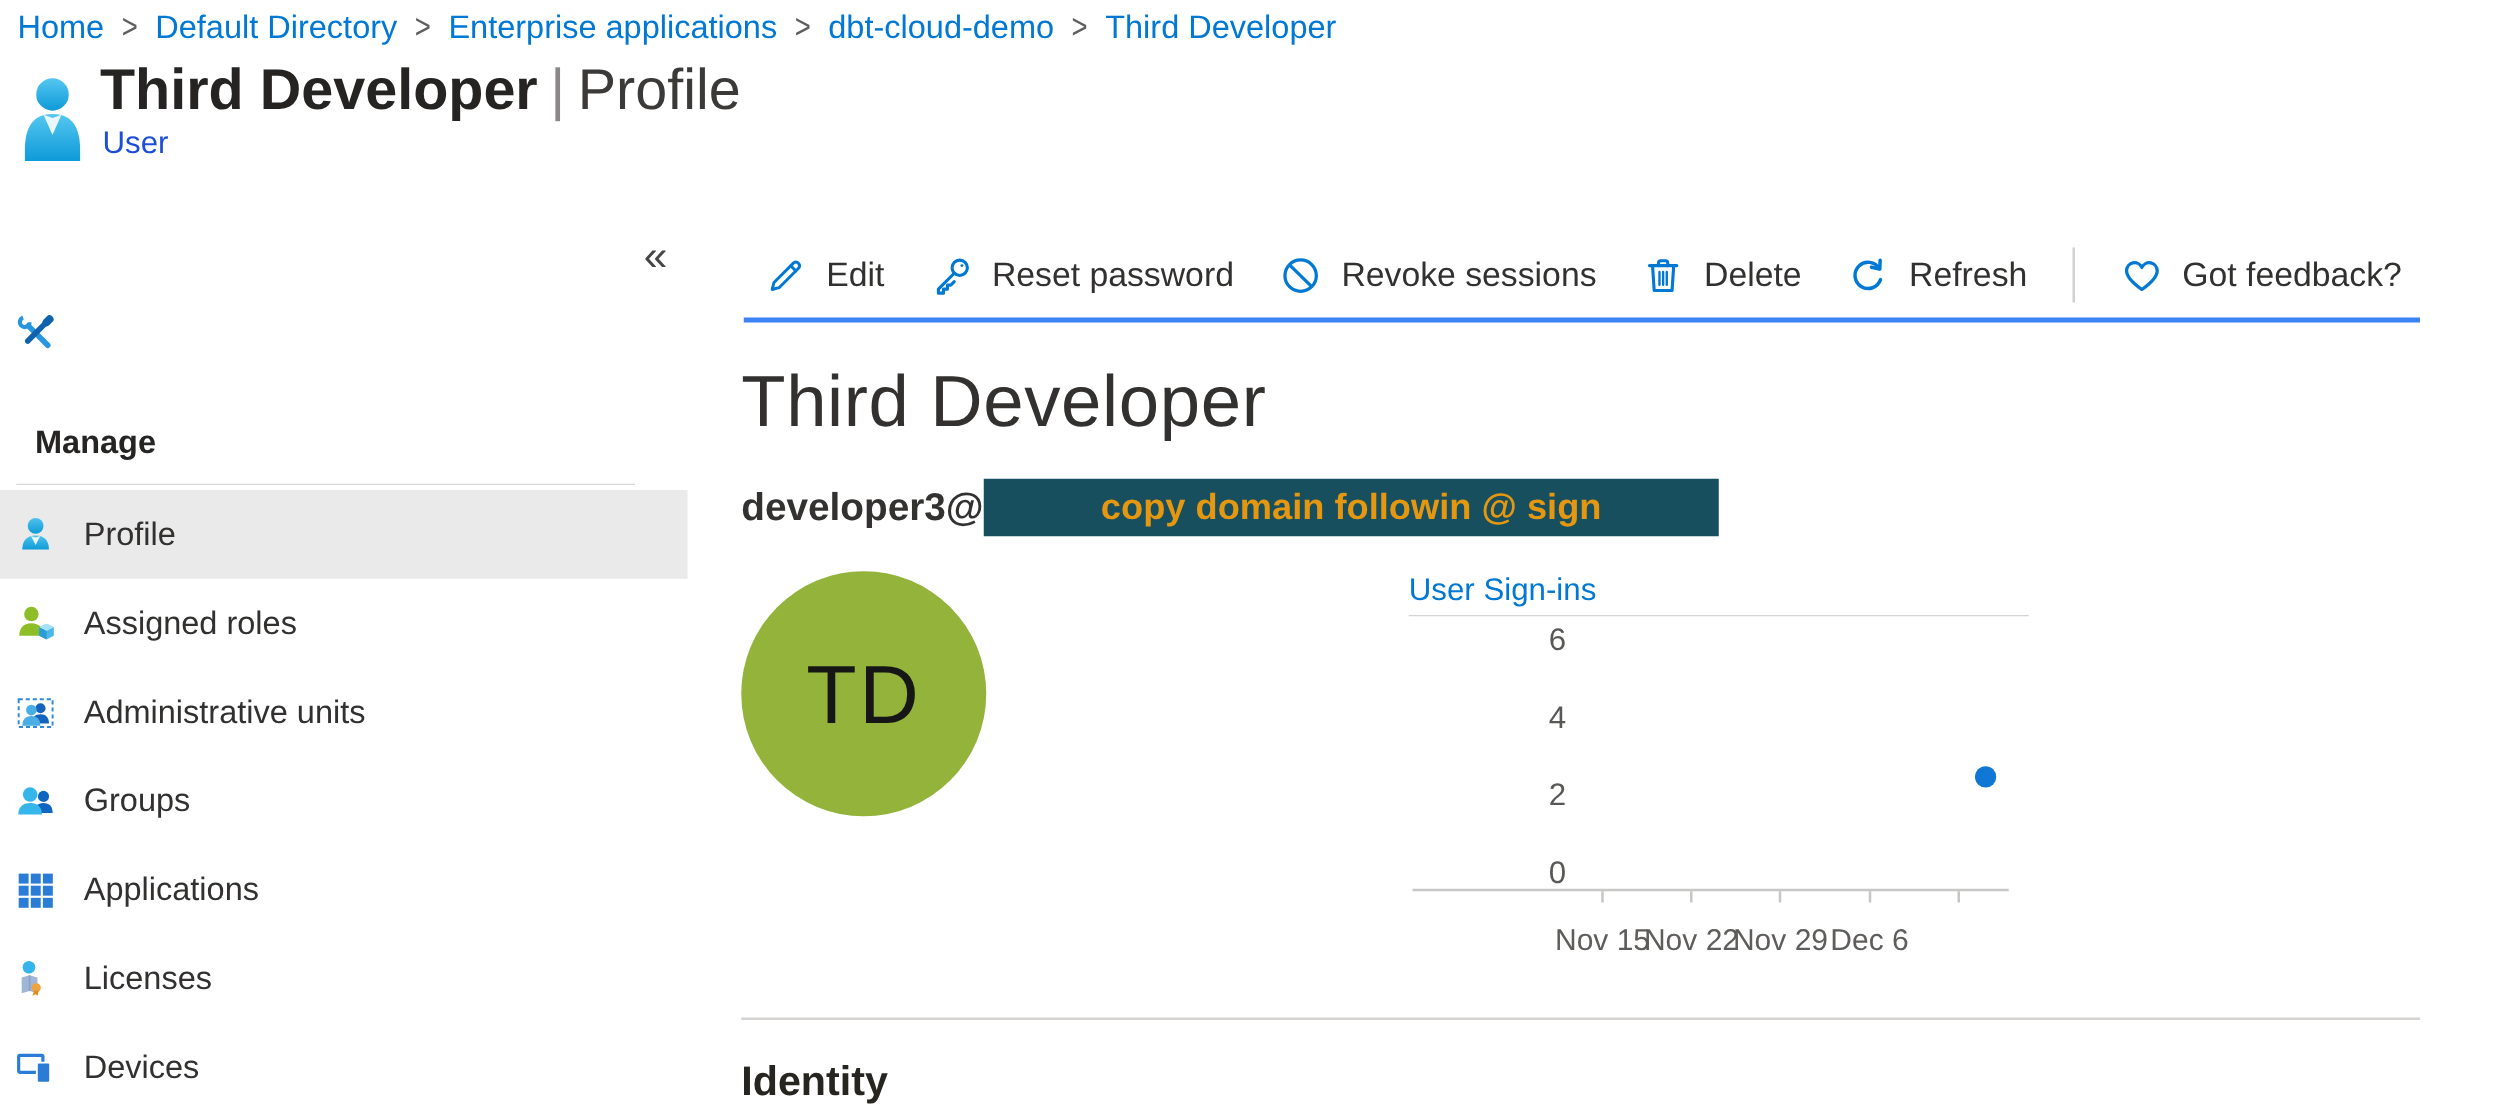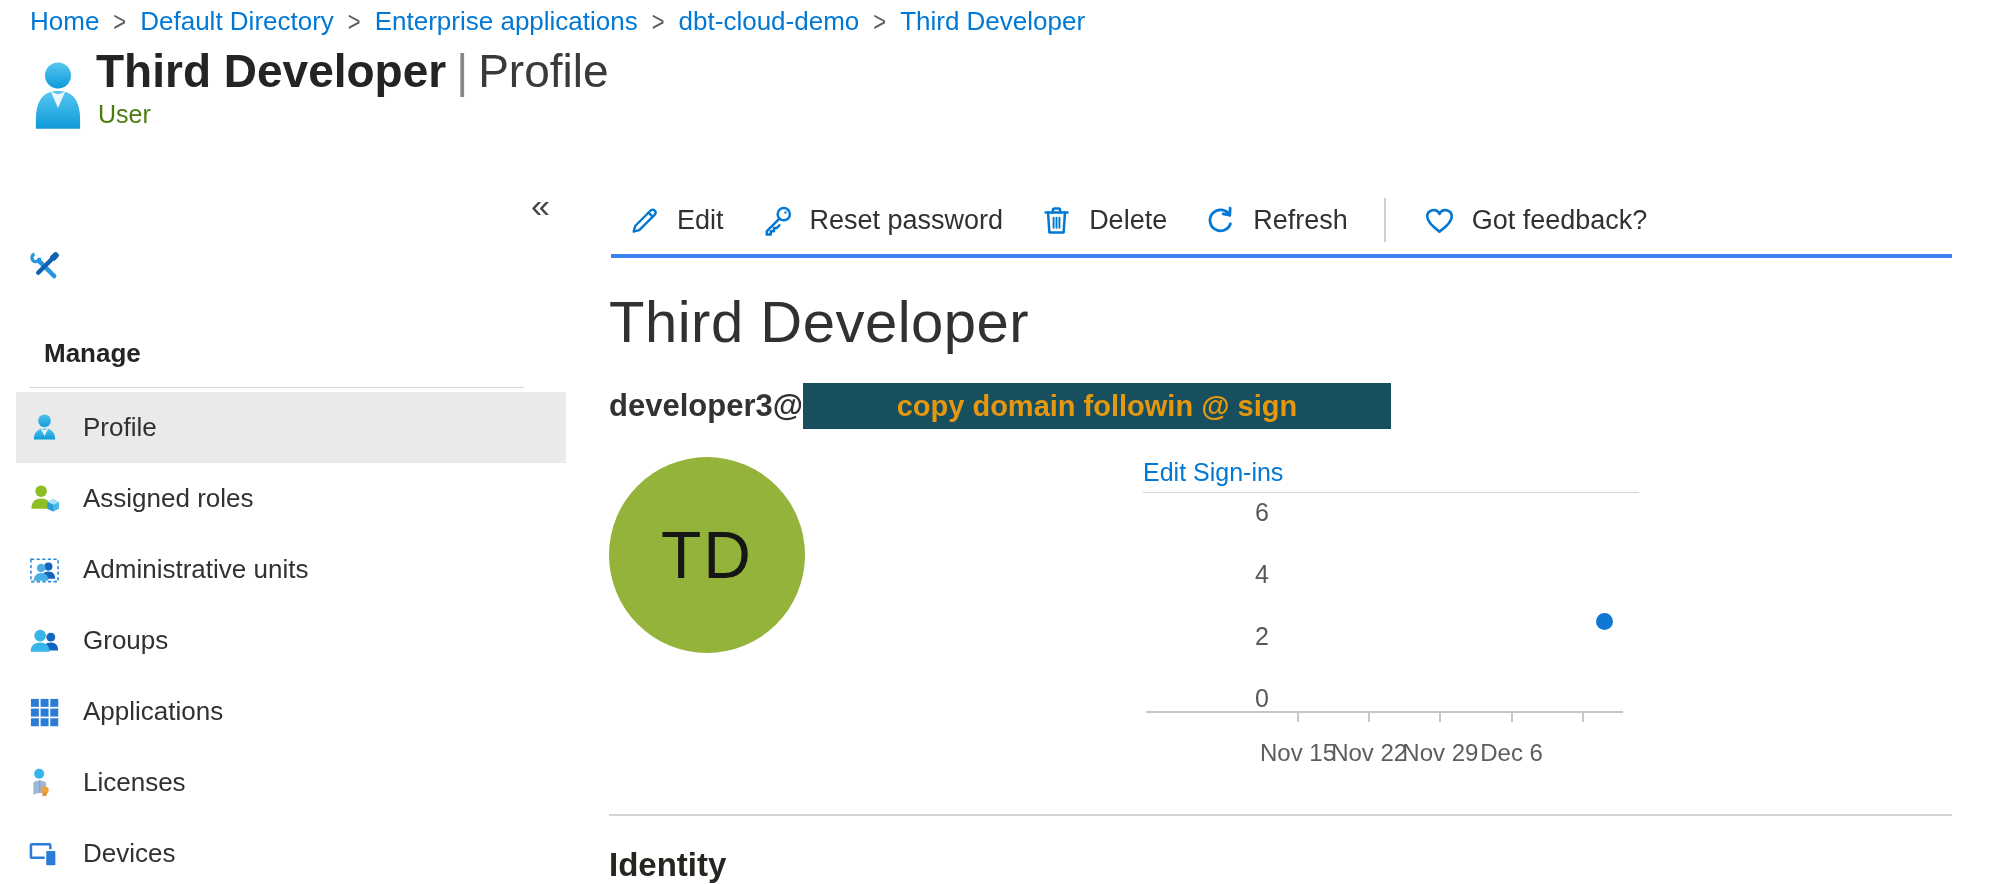--- a/index.html
+++ b/index.html
@@ -1,30 +1,30 @@
 <!DOCTYPE html>
 <html><head>
 <meta charset="utf-8">
 <style>
   html,body{margin:0;padding:0;background:#fff;}
   body{font-family:"Liberation Sans","DejaVu Sans",sans-serif;color:#323130;}
-  #stage{position:relative;width:1936px;height:884px;background:#fff;overflow:hidden;margin-left:16px;}
+  #stage{position:relative;width:1936px;height:884px;background:#fff;overflow:hidden;}
 
   
   .breadcrumb{position:absolute;left:14px;top:6px;font-size:26px;display:flex;align-items:center;gap:14px;white-space:nowrap;}
   .crumb{color:#0078d4;cursor:pointer;}
   .crumb-sep{color:#605e5c;font-size:22px;transform:scaleY(1.25);}
 
   
   .hdr-icon{position:absolute;left:16px;top:60px;width:52px;height:70px;}
   .page-title{position:absolute;left:80px;top:44px;font-size:46px;line-height:54px;white-space:nowrap;}
   .page-title .t-bold{font-weight:700;color:#252423;}
   .page-title .t-pipe{color:#8a8886;font-weight:300;padding:0 10px;}
   .page-title .t-sec{font-weight:400;color:#3b3a39;}
-  .hdr-sub{position:absolute;left:82px;top:100px;font-size:25px;color:#4d7c0f;text-align:right;}
+  .hdr-sub{position:absolute;left:82px;top:100px;font-size:25px;color:#1d4ed8;text-align:right;}
 
   
   .sidebar{position:absolute;left:0;top:140px;width:550px;height:744px;}
   .collapse-btn{position:absolute;right:16px;top:48px;font-size:34px;color:#484644;cursor:pointer;line-height:34px;}
   .nav-row{display:flex;align-items:center;gap:23px;padding-left:13px;font-size:26px;color:#323130;cursor:pointer;}
   .nav-row .ic{width:31px;height:31px;flex:0 0 31px;display:flex;align-items:center;justify-content:center;}
   .diagnose{position:absolute;top:94px;left:0;right:0;height:64px;}
   .manage-hdr{position:absolute;top:198px;left:28px;font-size:26px;font-weight:700;color:#252423;}
   .manage-sep{position:absolute;top:247px;left:13px;width:495px;height:1px;background:#d8d8d8;}
   .nav-list{position:absolute;top:252px;left:0;right:0;}
@@ -230,20 +230,27 @@
     </div>
     <div class="tb-item">
       <svg viewBox="0 0 24 24" fill="none" stroke="#0078d4" stroke-width="1.7" stroke-linecap="round" stroke-linejoin="round">
         <circle cx="16.3" cy="7.7" r="4.2"></circle>
         <circle cx="17.5" cy="6.5" r="0.8" fill="#0078d4" stroke="none"></circle>
         <path d="M13.3 10.7 L4.6 19.4 L4.6 21.6 L7.4 21.6 L7.4 19.4 L9.6 19.4 L9.6 17.2 L11.4 17.2 L13.3 15.3"></path>
       </svg>
       <span>Reset password</span>
     </div>
     <div class="tb-item">
+      <svg viewBox="0 0 24 24" fill="none" stroke="#0078d4" stroke-width="1.8">
+        <circle cx="12" cy="12" r="8.6"></circle>
+        <path d="M6.2 6.4 L17.8 17.8"></path>
+      </svg>
+      <span>Revoke sessions</span>
+    </div>
+    <div class="tb-item">
       <svg viewBox="0 0 24 24" fill="none" stroke="#0078d4" stroke-width="1.7" stroke-linecap="round">
         <path d="M4.5 6.5 h15"></path>
         <path d="M9.5 6.5 V5 a1.2 1.2 0 0 1 1.2-1.2 h2.6 A1.2 1.2 0 0 1 14.5 5 v1.5"></path>
         <path d="M6.2 6.5 L7.1 20.2 h9.8 L17.8 6.5" stroke-linejoin="round"></path>
         <path d="M10 10 v7 M12 10 v7 M14 10 v7" stroke-width="1.3"></path>
       </svg>
       <span>Delete</span>
     </div>
     <div class="tb-item">
       <svg viewBox="0 0 24 24" fill="none" stroke="#0078d4" stroke-width="1.9" stroke-linecap="round">
@@ -268,21 +275,21 @@
     <span class="redact-box">
       <span>copy domain followin @ sign</span>
     </span>
   </div>
 
   <div class="avatar">
     <span>TD</span>
   </div>
 
   <div class="chart-box">
-    <div class="chart-title">Edit Sign-ins</div>
+    <div class="chart-title">User Sign-ins</div>
     <div class="chart-canvas">
         <div class="ylab" style="top: 189px;">0</div>
         <div class="ylab" style="top: 127px;">2</div>
         <div class="ylab" style="top: 65px;">4</div>
         <div class="ylab" style="top: 3px;">6</div>
         <div class="axisline"></div>
         <div class="tick" style="left: 154px;"></div>
         <div class="tick" style="left: 225.2px;"></div>
         <div class="tick" style="left: 296.4px;"></div>
         <div class="tick" style="left: 367.6px;"></div>

